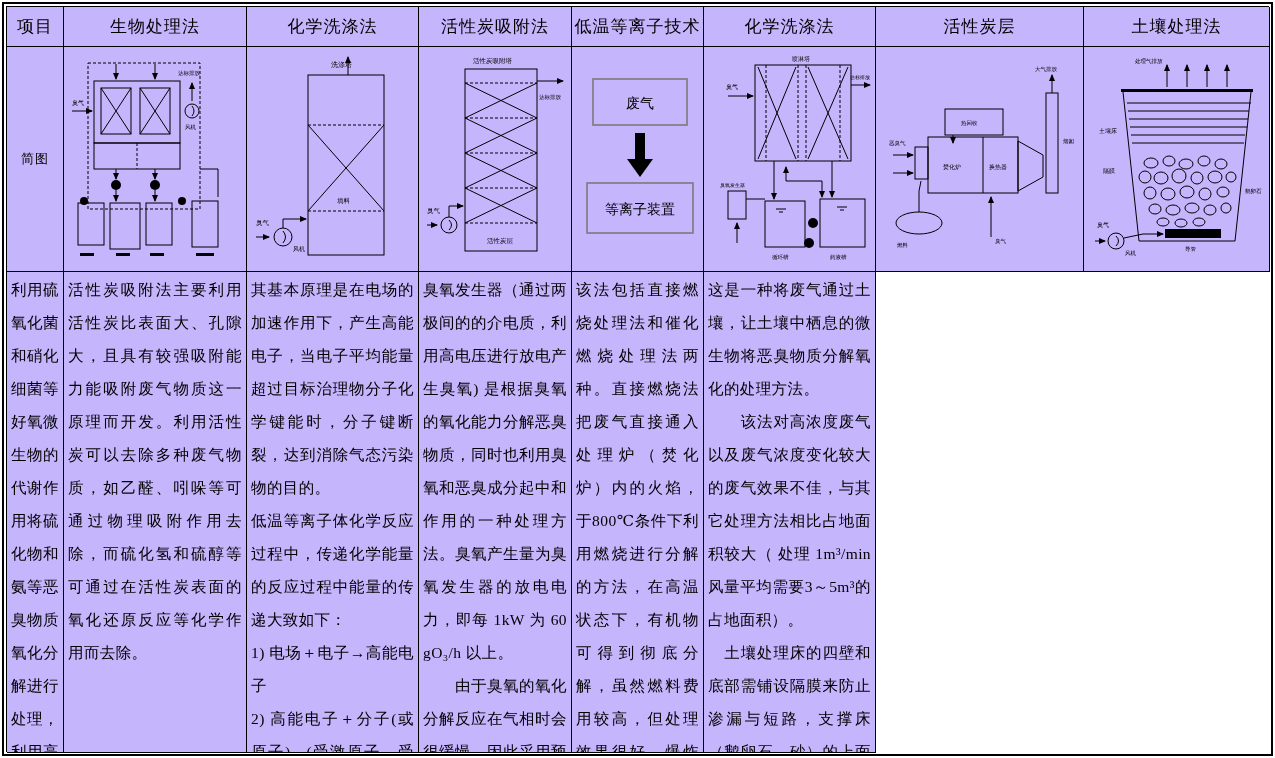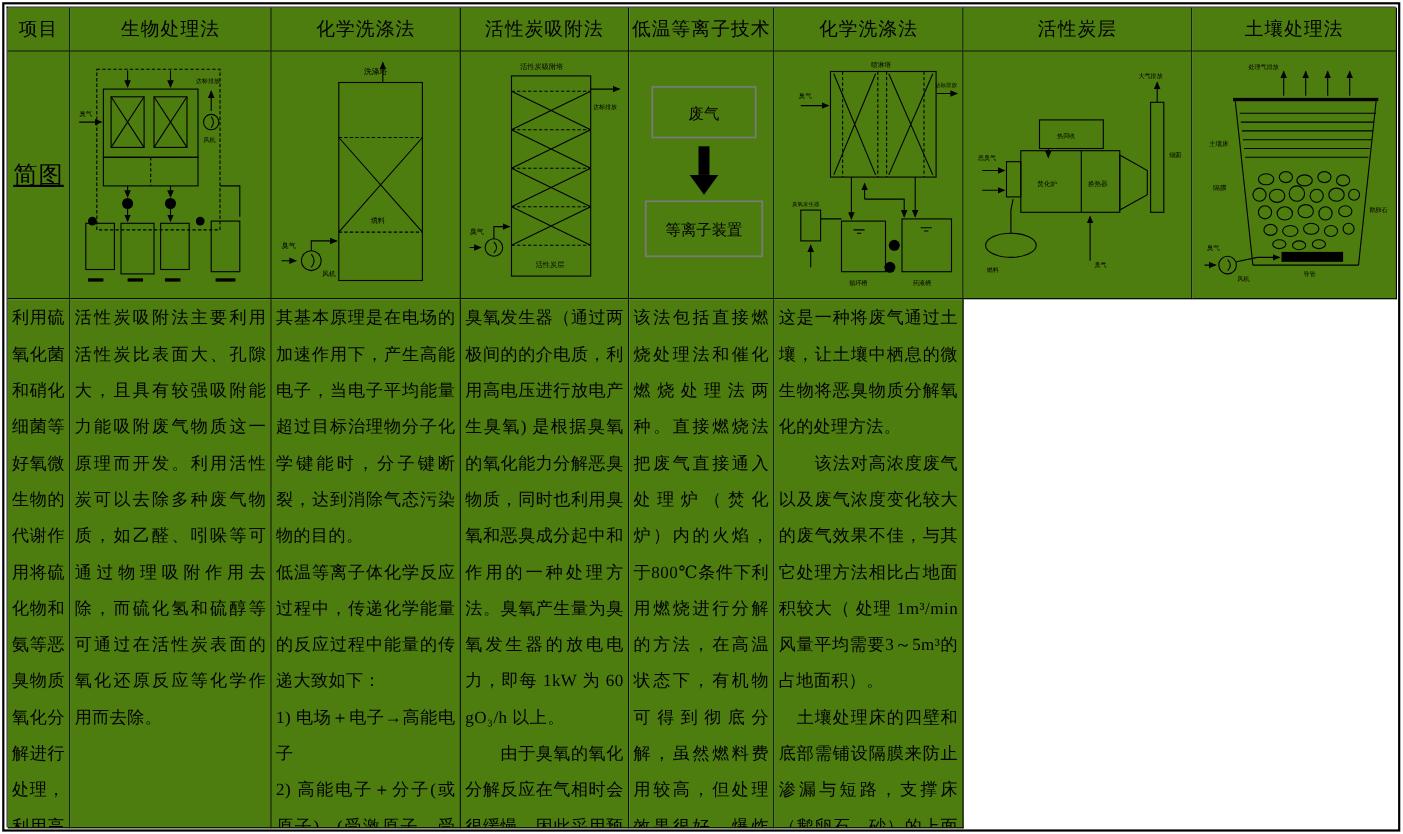--- a/index.html
+++ b/index.html
@@ -3,23 +3,23 @@
 <meta charset="utf-8">
 <style>
   html,body{margin:0;padding:0;background:#fff;}
   body{width:1275px;height:758px;position:relative;font-family:"Liberation Serif","DejaVu Serif",serif;color:#000;}
   .frame{position:absolute;inset:2px;border:2px solid #000;}
   .tbl{position:absolute;left:6px;top:6px;width:1263px;height:746px;
        display:grid;
        grid-template-columns:57px 183px 172px 153px 132px 172px 208px 186px;
        grid-template-rows:40px 225px 481px;
        border-top:1px solid #000;border-left:1px solid #000;box-sizing:border-box;}
-  .cell{border-right:1px solid #000;border-bottom:1px solid #000;box-sizing:border-box;overflow:hidden;position:relative;background:#4d7c0f;}
+  .cell{border-right:1px solid #000;border-bottom:1px solid #000;box-sizing:border-box;overflow:hidden;position:relative;background:#c4b5fd;}
   .hd{display:flex;align-items:center;justify-content:center;font-size:17px;letter-spacing:1px;}
-  .rowlab{display:flex;align-items:center;justify-content:center;font-size:22px;letter-spacing:1px;text-decoration:underline;}
+  .rowlab{display:flex;align-items:center;justify-content:center;font-size:13px;letter-spacing:1px;}
   .ov{font-size:15.5px;line-height:33px;letter-spacing:.4px;padding:1px 4px 0 4px;text-align:justify;white-space:pre-wrap;word-break:break-all;}
   .diag{display:flex;align-items:center;justify-content:flex-end;}
   svg{display:block;}
   svg text{font-family:"Liberation Sans","DejaVu Sans",sans-serif;fill:#000;}
   .blk{stroke:#000;fill:none;stroke-width:1;}
   .gry{stroke:#7a7a7a;fill:none;stroke-width:1.6;}
   .dsh{stroke:#000;fill:none;stroke-width:1;stroke-dasharray:3 2;}
 </style>
 </head>
 <body>

